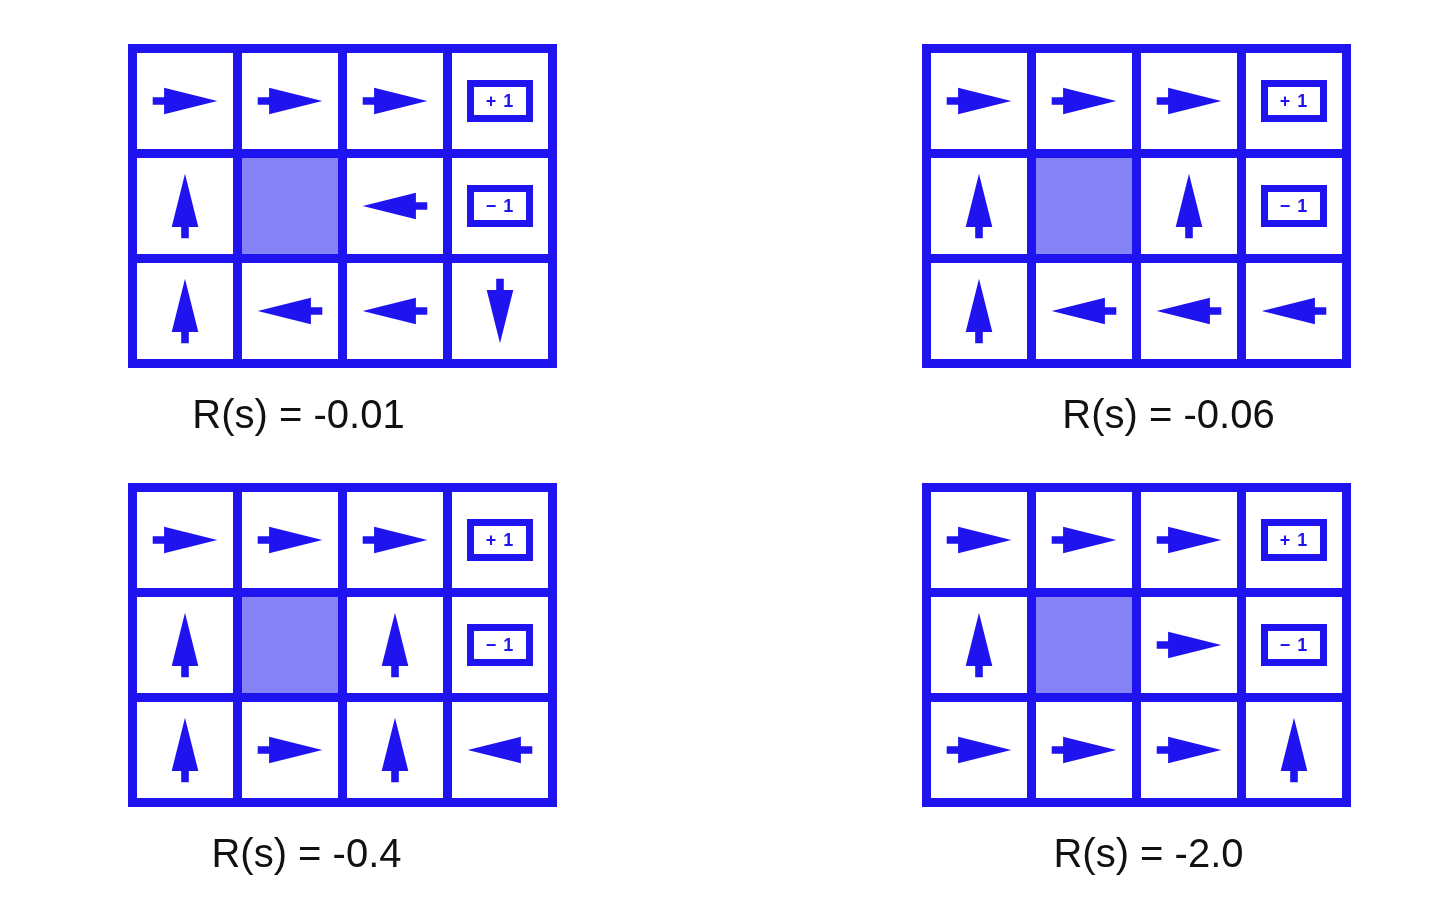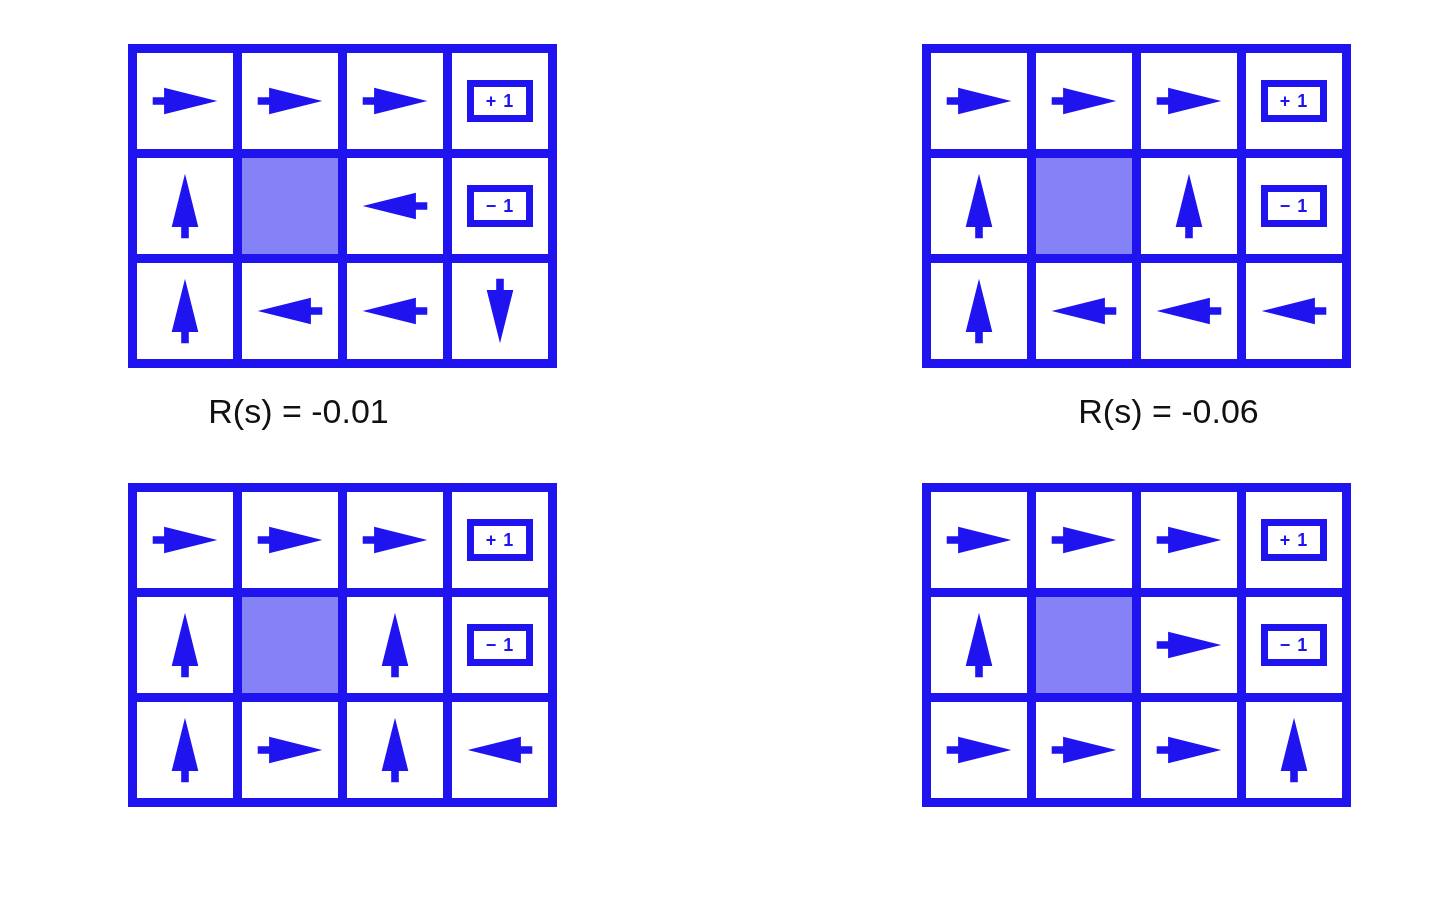--- a/index.html
+++ b/index.html
@@ -60,21 +60,21 @@
     letter-spacing: 1px;
     display: flex;
     align-items: center;
     justify-content: center;
     padding: 0 6px;
     white-space: nowrap;
   }
   .grid-label {
     margin-top: 24px;
     text-align: center;
-    font-size: 34px;
+    font-size: 40px;
     color: var(--labelcolor);
     white-space: nowrap;
   }
   .p1 .grid-label { transform: translateX(-44px); }
   .p2 .grid-label { transform: translateX(32px); }
   .p3 .grid-label { transform: translateX(-36px); }
   .p4 .grid-label { transform: translateX(12px); }
 </style>
 </head>
 <body style="background: rgb(255, 255, 255);">
@@ -243,20 +243,21 @@
         <svg class="arrow" style="transform:rotate(-90deg)" viewBox="0 0 80 80">
           <polygon points="6,36 18,36 18,26 74,40 18,54 18,44 6,44" fill="var(--blue)"></polygon>
         </svg>
       </div>
       <div class="cell">
         <svg class="arrow" style="transform:rotate(180deg)" viewBox="0 0 80 80">
           <polygon points="6,36 18,36 18,26 74,40 18,54 18,44 6,44" fill="var(--blue)"></polygon>
         </svg>
       </div>
     </div>
+  <figcaption class="grid-label">R(s) = -0.4</figcaption>
 </figure>
 
 <figure class="panel p4">
   <div class="grid">
       <div class="cell">
         <svg class="arrow" style="transform:rotate(0deg)" viewBox="0 0 80 80">
           <polygon points="6,36 18,36 18,26 74,40 18,54 18,44 6,44" fill="var(--blue)"></polygon>
         </svg>
       </div>
       <div class="cell">
@@ -300,13 +301,14 @@
         <svg class="arrow" style="transform:rotate(0deg)" viewBox="0 0 80 80">
           <polygon points="6,36 18,36 18,26 74,40 18,54 18,44 6,44" fill="var(--blue)"></polygon>
         </svg>
       </div>
       <div class="cell">
         <svg class="arrow" style="transform:rotate(-90deg)" viewBox="0 0 80 80">
           <polygon points="6,36 18,36 18,26 74,40 18,54 18,44 6,44" fill="var(--blue)"></polygon>
         </svg>
       </div>
     </div>
+  <figcaption class="grid-label">R(s) = -2.0</figcaption>
 </figure>
 
 </body></html>

